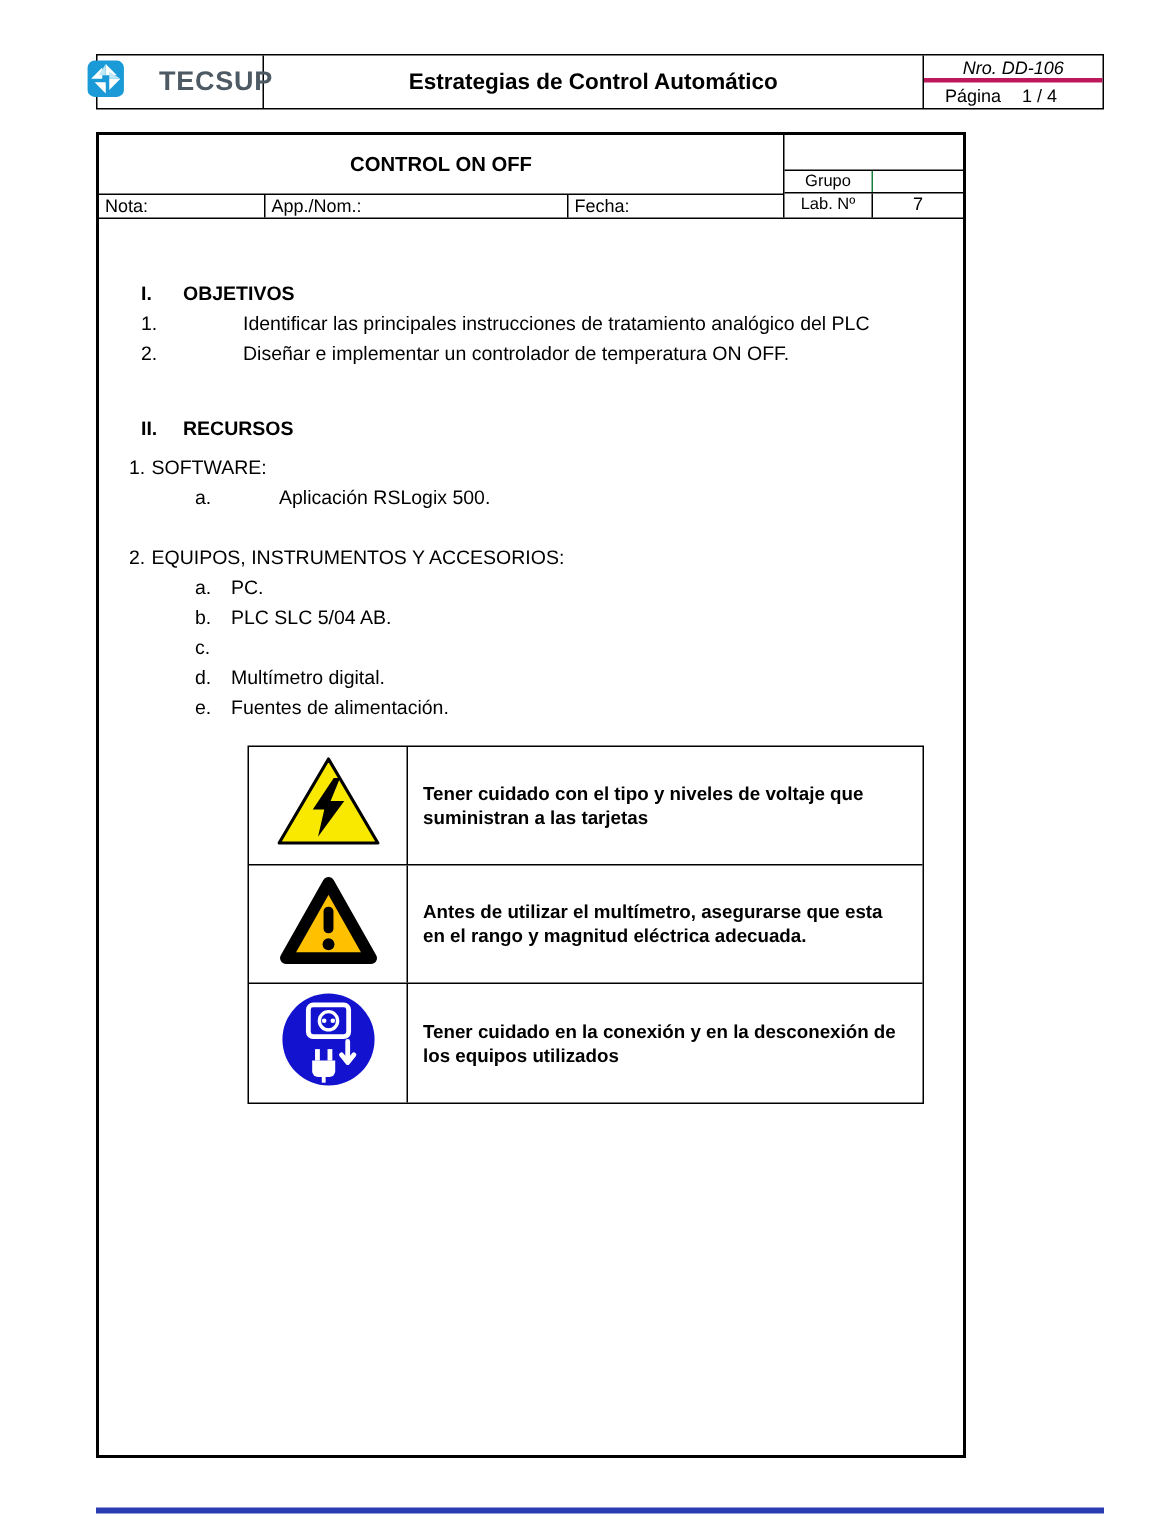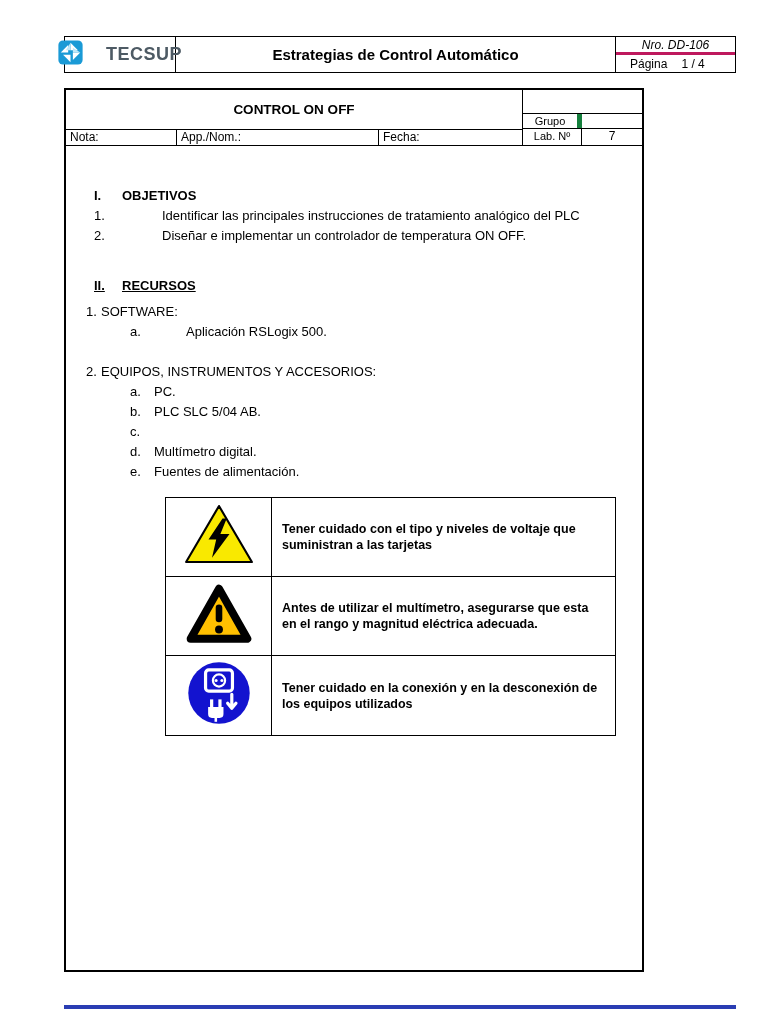--- a/index.html
+++ b/index.html
@@ -32,35 +32,35 @@
   .fh-title { height:40px; border-bottom:1px solid #000; display:flex;
               align-items:center; justify-content:center; font-weight:bold; font-size:13.5px; }
   .fh-fields { flex:1; display:flex; font-size:12px; }
   .f-nota  { width:111px; border-right:1px solid #000; padding-left:4px; line-height:15px; }
   .f-app   { flex:1; border-right:1px solid #000; padding-left:4px; line-height:15px; }
   .f-fecha { width:143px; padding-left:4px; line-height:15px; }
 
   .fh-right { width:119px; display:flex; flex-direction:column; font-size:11px; }
   .fh-empty { height:24px; border-bottom:1px solid #000; }
   .fh-grupo-row { height:15px; border-bottom:1px solid #000; display:flex; }
-  .grupo-cell { width:59px; border-right:5px solid #15803d; text-align:center; line-height:14px; }
+  .grupo-cell { width:59px; border-right:1px solid #15803d; text-align:center; line-height:14px; }
   .grupo-void { flex:1; }
   .fh-lab-row { flex:1; display:flex; }
   .lab-cell  { width:59px; border-right:1px solid #000; text-align:center; line-height:15px; }
   .lab-value { flex:1; text-align:center; font-size:12px; line-height:15px; }
 
   
   .content { padding:40px 28px 0 28px; font-size:13px; line-height:20px; }
 
   .sec-head { display:flex; font-weight:bold; }
   .sec-num  { width:28px; }
   .obj-item { display:flex; }
   .obj-num  { width:68px; }
 
-  .sec-recursos { margin-top:30px;text-decoration:underline; }
+  .sec-recursos { margin-top:30px; }
   .res-group-head { display:flex; margin-left:-8px; }
   .res-num { width:15px; }
   .res-item { display:flex; margin-left:36px; }
   .res-letter { width:24px; }
   .res-letter-wide { width:56px; }
   .mt6  { margin-top:6px; }
   .mt20 { margin-top:20px; }
 
   .sec-seguridad { margin-top:49px; }
 

